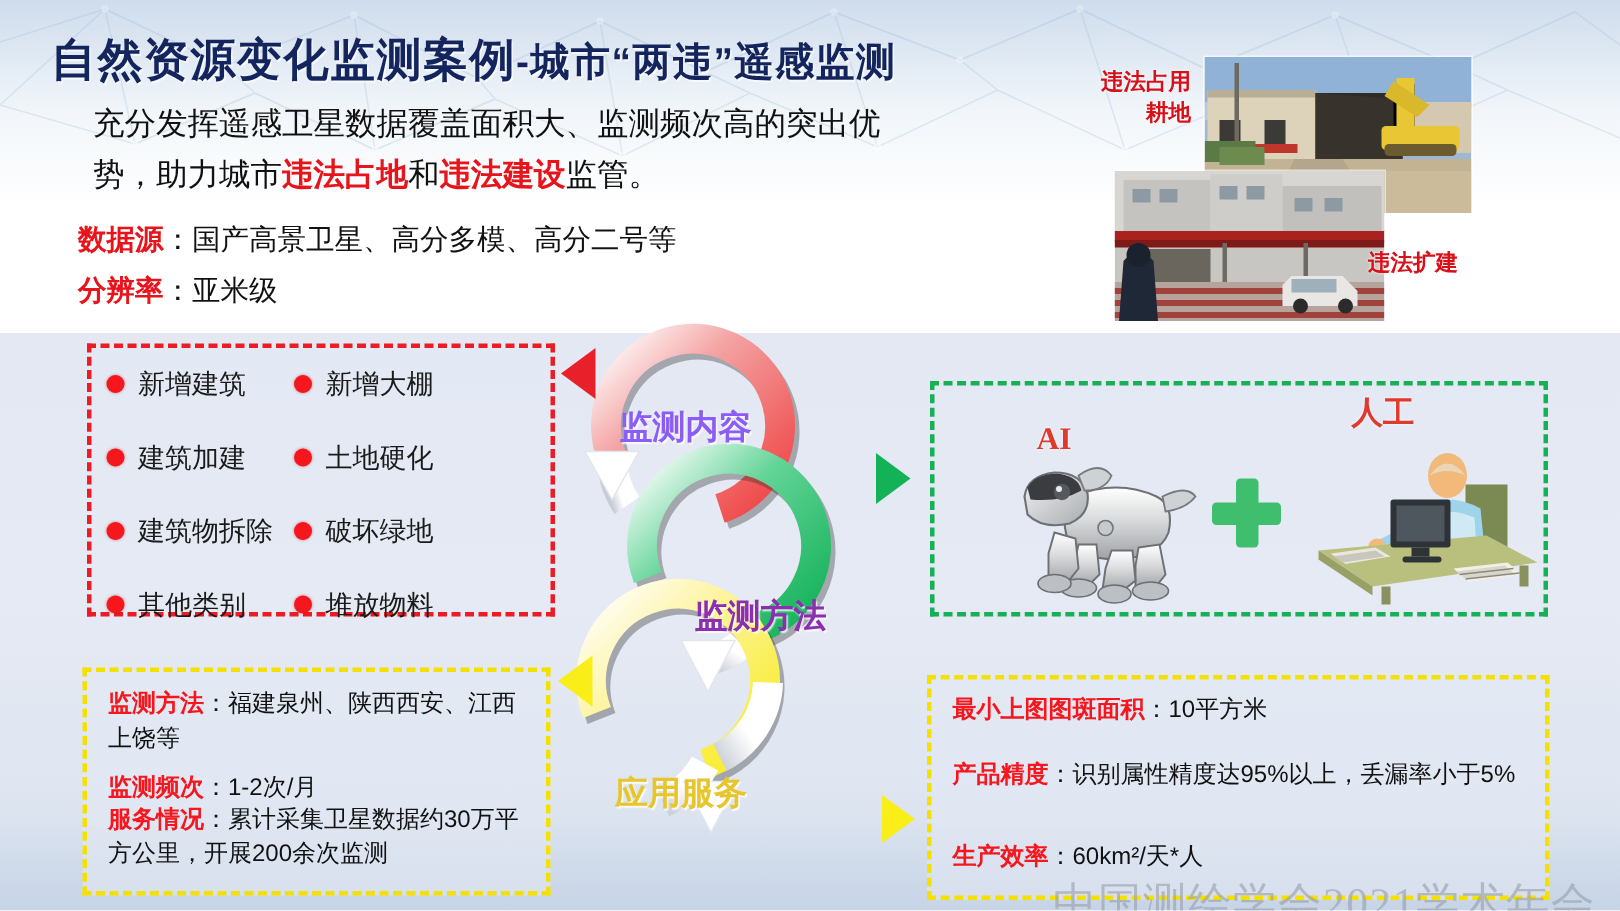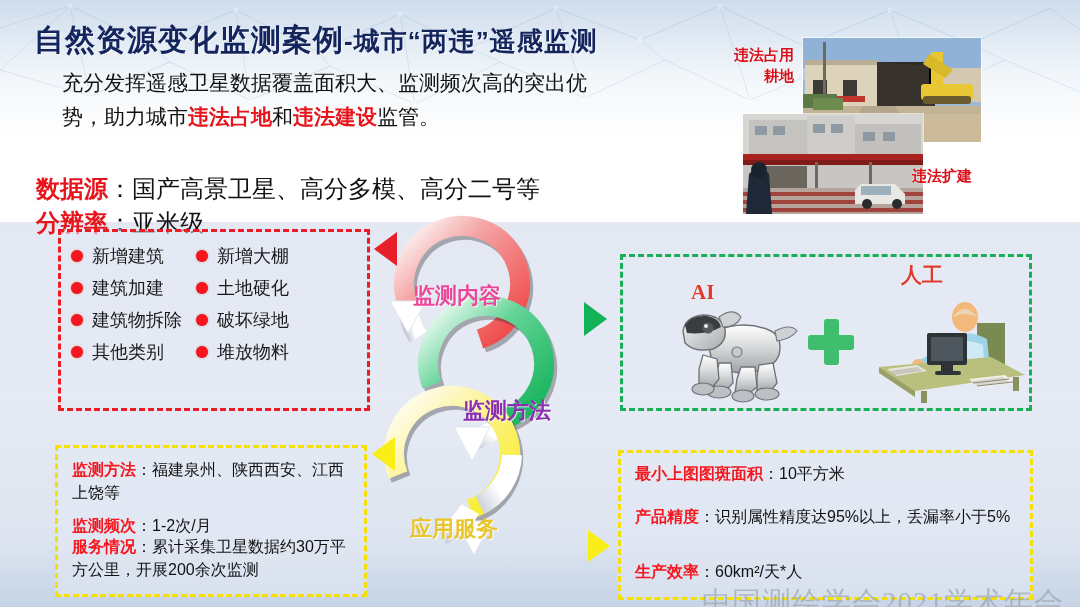--- a/index.html
+++ b/index.html
@@ -35,21 +35,21 @@
   }
   .title .t-main{font-size:30px;}
   .title .t-sub{font-size:26px;}
 
   
   .intro{
     position:absolute;left:62px;top:66px;width:600px;
     color:#111;font-size:21px;line-height:34px;
   }
   .intro .hl{color:#e8141b;font-weight:bold;}
-  .meta{position:absolute;left:36px;font-size:24px;color:#111;line-height:26px;white-space:nowrap;margin-top:28px;}
+  .meta{position:absolute;left:52px;font-size:19px;color:#111;line-height:26px;white-space:nowrap;}
   .meta .k{color:#e8141b;font-weight:bold;}
   #meta1{top:148px;}
   #meta2{top:182px;}
 
   
   .photo{position:absolute;overflow:hidden;border:1px solid rgba(255,255,255,.6);}
   #photo-demolition{left:802px;top:37px;width:178px;height:104px;}
   #photo-street{left:742px;top:113px;width:180px;height:100px;}
   .ph-label{position:absolute;color:#d8101a;font-weight:bold;font-size:15px;
             white-space:nowrap;text-shadow:0 0 2px #fff;line-height:21px;text-align:right;}
@@ -58,21 +58,21 @@
 
   
   .dbox{position:absolute;background:rgba(228,233,244,.55);box-sizing:border-box;}
   #box-content{left:58px;top:229px;width:312px;height:182px;border:3px dashed #ec1c24;}
   #box-method{left:620px;top:254px;width:412px;height:157px;border:3px dashed #17b055;}
   #box-service{left:55px;top:445px;width:312px;height:152px;border:3px dashed #f5e004;}
   #box-spec{left:618px;top:450px;width:415px;height:150px;border:3px dashed #f5e004;}
 
   
   .bullets{position:absolute;left:10px;top:10px;display:flex;gap:14px;}
-  .bcol{display:flex;flex-direction:column;gap:4px;}
+  .bcol{display:flex;flex-direction:column;gap:21px;}
   .bitem{display:flex;align-items:center;gap:9px;height:28px;}
   .dot{width:12px;height:12px;border-radius:50%;background:#f5161e;flex:none;
        box-shadow:0 0 2px rgba(180,0,0,.5);}
   .btext{font-size:18px;color:#1a1a1a;white-space:nowrap;}
 
   
   .kv{position:absolute;font-size:16px;color:#111;line-height:23px;}
   .kv .k{color:#f5161e;font-weight:bold;}
   #svc1{left:14px;top:10px;width:285px;}
   #svc2{left:14px;top:66px;}
@@ -90,21 +90,21 @@
   .plus-sign:before,.plus-sign:after{content:"";position:absolute;background:#3fbf6e;border-radius:3px;}
   .plus-sign:before{left:16px;top:0;width:15px;height:46px;}
   .plus-sign:after{left:0;top:16px;width:46px;height:15px;}
   #robot-dog{position:absolute;left:52px;top:40px;width:140px;height:108px;}
   #human-desk{position:absolute;left:250px;top:38px;width:158px;height:112px;}
 
   
   #cycle{position:absolute;left:362px;top:205px;width:262px;height:400px;}
   .cyc-label{position:absolute;font-weight:bold;font-size:22px;white-space:nowrap;
              font-family:"Liberation Sans",sans-serif;}
-  #cl-content{left:413px;top:281px;color:#ec4899;text-shadow:1px 1px 1px rgba(255,255,255,.8);}
+  #cl-content{left:413px;top:270px;color:#8b5cf6;text-shadow:1px 1px 1px rgba(255,255,255,.8);}
   #cl-method{left:463px;top:396px;color:#8b2fb0;text-shadow:1px 1px 1px rgba(255,255,255,.8);}
   #cl-service{left:410px;top:514px;color:#e8c52a;text-shadow:1px 1px 1px rgba(255,255,255,.9);}
 
   .tri{position:absolute;width:0;height:0;}
   #tri-red{left:374px;top:232px;border-top:17px solid transparent;border-bottom:17px solid transparent;border-right:23px solid #e8202a;}
   #tri-green{left:584px;top:302px;border-top:17px solid transparent;border-bottom:17px solid transparent;border-left:23px solid #14b257;}
   #tri-yellow-l{left:372px;top:437px;border-top:17px solid transparent;border-bottom:17px solid transparent;border-right:23px solid #f9ee17;}
   #tri-yellow-r{left:588px;top:530px;border-top:16px solid transparent;border-bottom:16px solid transparent;border-left:22px solid #f9ee17;}
 
   

